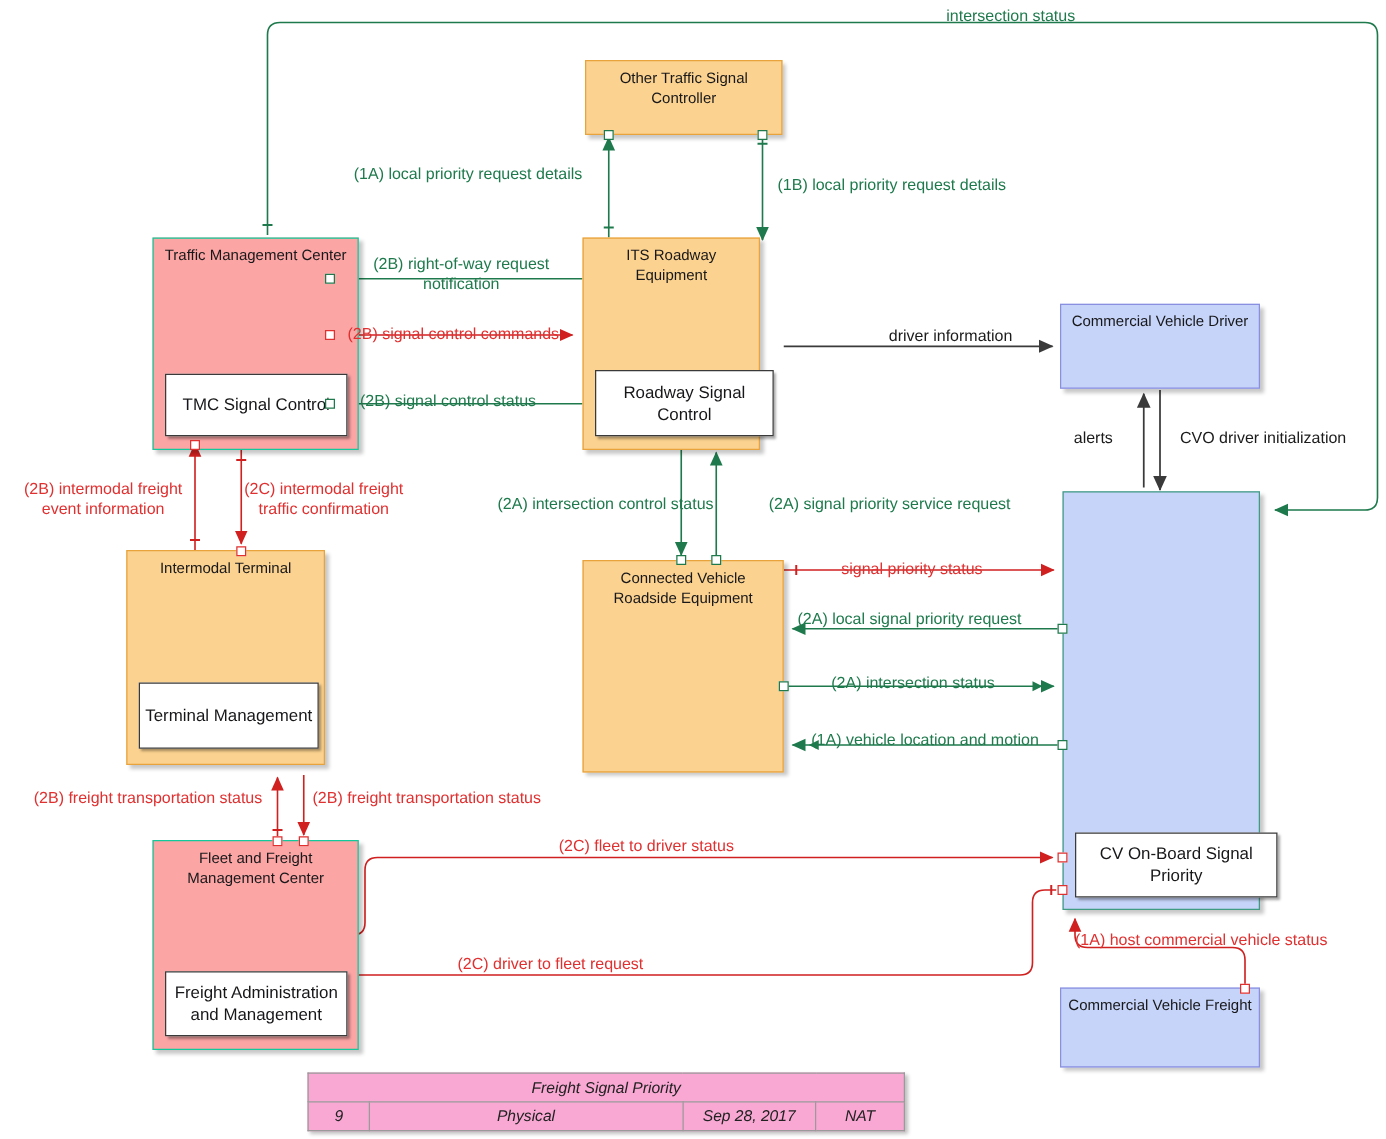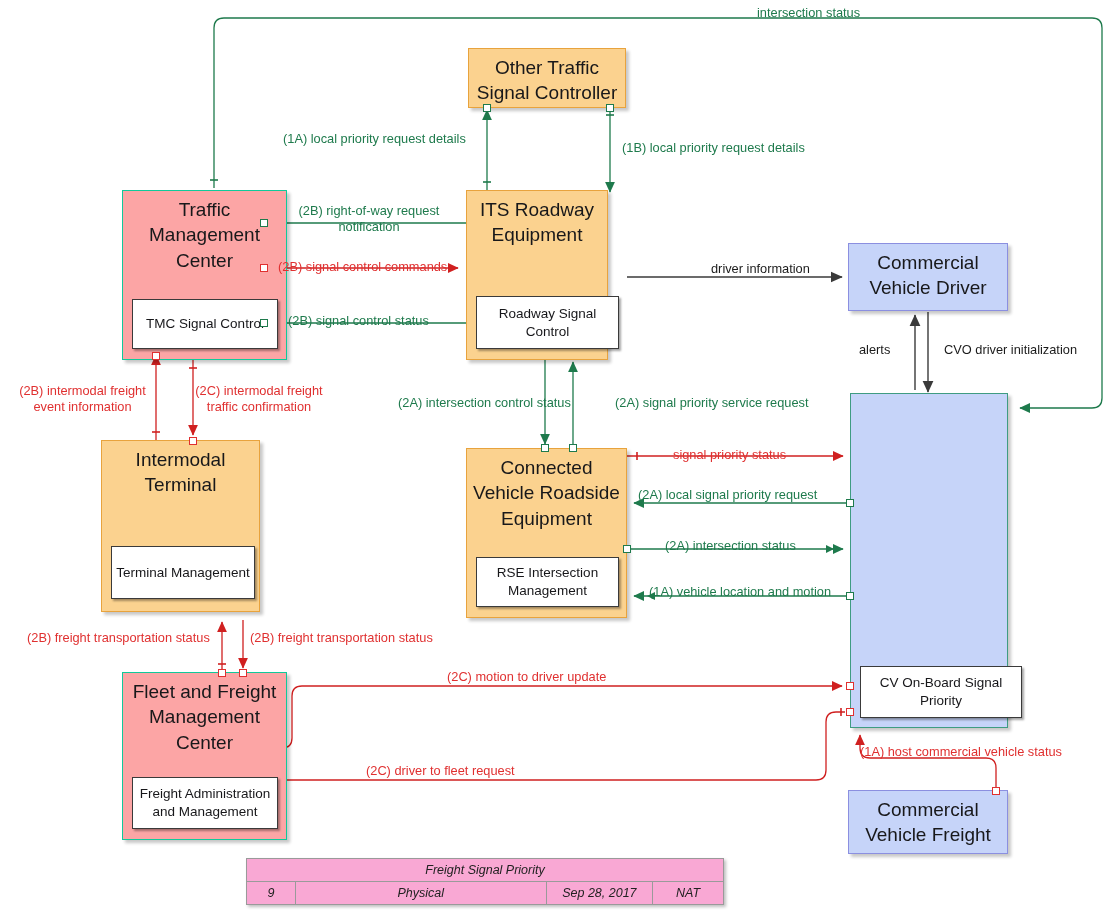--- a/index.html
+++ b/index.html
@@ -29,21 +29,21 @@
     border-width: 1.5px;
     border-style: solid;
     box-shadow: 3px 3px 3px rgba(0,0,0,0.22);
   }
   .box-title {
     position: absolute;
     left: 0;
     right: 0;
     top: 6px;
     text-align: center;
-    font-size: 19px;
+    font-size: 12px;
     color: #18181a;
     line-height: 1.33;
     padding: 0 4px;
   }
   .teal  { background: #fca5a5; border-color: #11C99A; margin-left: 23px; }
   .orange{ background: #FBD28F; border-color: #E8A33D; }
   .blue  { background: #C6D4F9; border-color: #8B8FE0; }
   .blue-green-border { background: #C6D4F9; border-color: #3F9C82; }
 
   .subbox {
@@ -250,23 +250,20 @@
   <div class="box orange" style="left:101px; top:440px; width:159px; height:172px;">
     <div class="box-title">Intermodal Terminal</div>
     <div class="subbox" style="left:9px; top:105px; width:144px; height:53px;">
       <span>Terminal Management</span>
     </div>
   </div>
   <div class="port red" style="left:189px; top:437px;"></div>
 
   <div class="box orange" style="left:466px; top:448px; width:161px; height:170px;">
     <div class="box-title">Connected Vehicle Roadside Equipment</div>
-    <div class="subbox" style="left:9px; top:108px; width:143px; height:50px;">
-      <span>RSE Intersection Management</span>
-    </div>
   </div>
   <div class="port green" style="left:541px; top:444px;"></div>
   <div class="port green" style="left:569px; top:444px;"></div>
   <div class="port green" style="left:623px; top:545px;"></div>
 
   <div class="box blue-green-border" style="left:850px; top:393px; width:158px; height:335px;">
     <div class="subbox" style="left:9px; top:272px; width:162px; height:52px;">
       <span>CV On-Board Signal Priority</span>
     </div>
   </div>
@@ -320,21 +317,21 @@
   <div class="flowlabel" style="left:638px; top:487px;">(2A) local signal priority request</div>
 
   <div class="flowlabel" style="left:665px; top:538px;">(2A) intersection status</div>
 
   <div class="flowlabel" style="left:649px; top:584px;">(1A) vehicle location and motion</div>
 
   <div class="flowlabel red" style="left:27px; top:630px;">(2B) freight transportation status</div>
 
   <div class="flowlabel red" style="left:250px; top:630px;">(2B) freight transportation status</div>
 
-  <div class="flowlabel red" style="left:447px; top:669px;">(2C) motion to driver update</div>
+  <div class="flowlabel red" style="left:447px; top:669px;">(2C) fleet to driver status</div>
 
   <div class="flowlabel red" style="left:366px; top:763px;">(2C) driver to fleet request</div>
 
   <div class="flowlabel red" style="left:860px; top:744px;">(1A) host commercial vehicle status</div>
 
   <table class="caption" style="left:246px; top:858px; width:478px;">
     <tbody>
         <tr>
       <td colspan="4">Freight Signal Priority</td>
     </tr>

